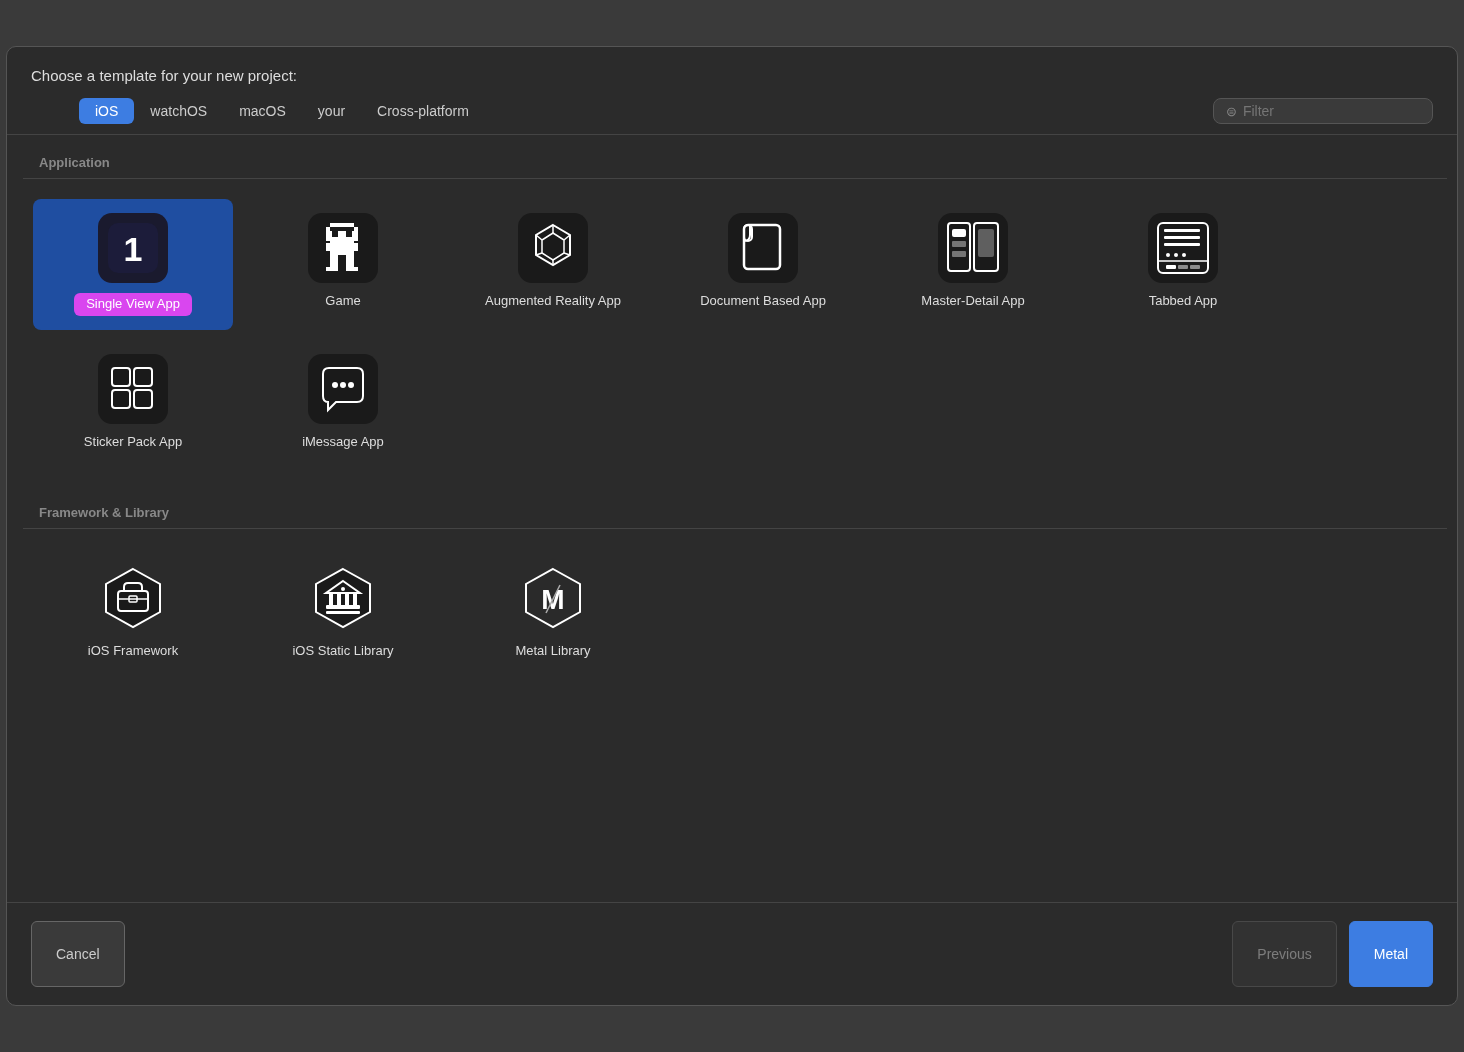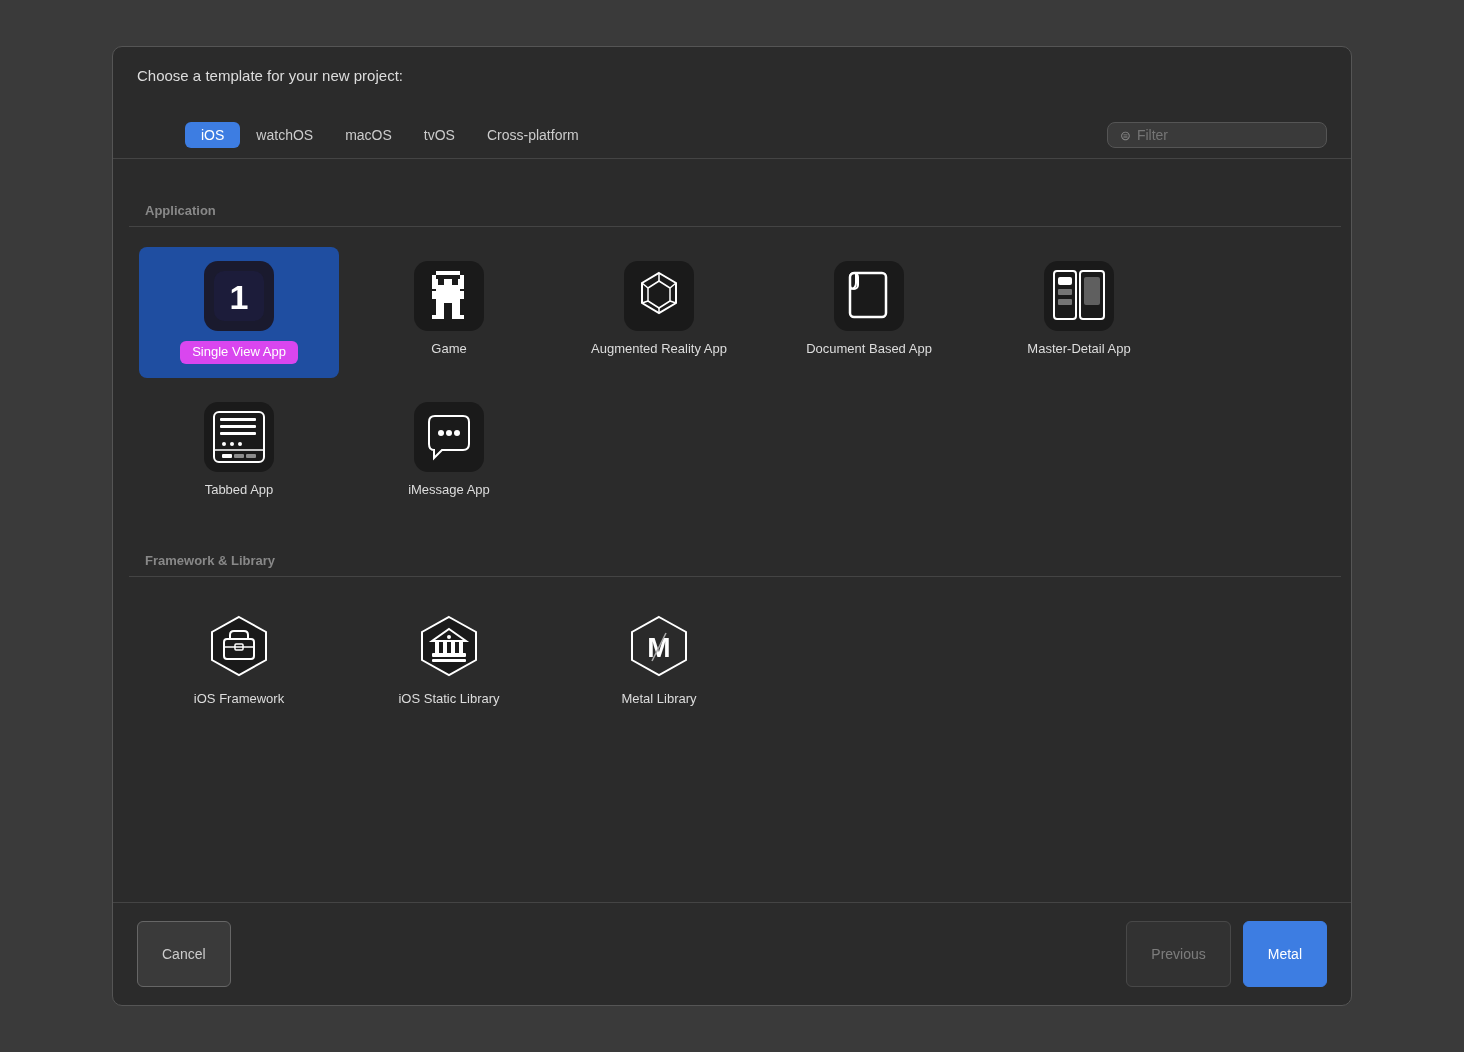--- a/index.html
+++ b/index.html
@@ -7,27 +7,26 @@
       background: #3a3a3a;
       display: flex;
       align-items: center;
       justify-content: center;
       min-height: 100vh;
       font-family: -apple-system, BlinkMacSystemFont, "Helvetica Neue", Arial, sans-serif;
     }
     .dialog {
       background: #2b2b2b;
       border-radius: 10px;
-      width: 1240px;
+      width: 1452px;
       min-height: 960px;
       display: flex;
       flex-direction: column;
       overflow: hidden;
       border: 1px solid #555;
-      gap: 24px;
     }
     .dialog-header {
       padding: 20px 24px 14px 24px;
       color: #ddd;
       font-size: 15px;
     }
     .tab-bar {
       display: flex;
       align-items: center;
       padding: 0 24px 10px 24px;
@@ -163,21 +162,21 @@
 
   <div class="dialog-header">
     <span>Choose a template for your new project:</span>
   </div>
 
   <div class="tab-bar">
     <div class="tab-bar-tabs">
       <button class="tab active">iOS</button>
       <button class="tab">watchOS</button>
       <button class="tab">macOS</button>
-      <button class="tab">tvOS</button>
+      <button class="tab">your</button>
       <button class="tab">Cross-platform</button>
     </div>
     <div class="filter-box">
       <span class="filter-icon">⊜</span>
       <input type="text" style="background: transparent; border: none; outline: none; color: rgb(136, 136, 136); font-size: 14px; width: 100%;" placeholder="Filter">
     </div>
   </div>
 
   <div class="content-area">
 
@@ -290,20 +289,33 @@
               <rect x="16" y="30" width="36" height="3" rx="1" fill="white"></rect>
 
               <circle cx="20" cy="42" r="2" fill="white"></circle>
               <circle cx="28" cy="42" r="2" fill="white"></circle>
               <circle cx="36" cy="42" r="2" fill="white"></circle>
             </svg>
           </div>
           <span class="item-label">Tabbed App</span>
         </div>
 
+        <div class="template-item">
+          <div class="item-icon">
+            <svg viewBox="0 0 70 70" xmlns="http://www.w3.org/2000/svg">
+              <rect width="70" height="70" rx="14" fill="#1a1a1a"></rect>
+
+              <rect x="14" y="14" width="18" height="18" rx="3" fill="none" stroke="white" stroke-width="2"></rect>
+              <rect x="36" y="14" width="18" height="18" rx="3" fill="none" stroke="white" stroke-width="2"></rect>
+              <rect x="14" y="36" width="18" height="18" rx="3" fill="none" stroke="white" stroke-width="2"></rect>
+              <rect x="36" y="36" width="18" height="18" rx="3" fill="none" stroke="white" stroke-width="2"></rect>
+            </svg>
+          </div>
+          <span class="item-label">Sticker Pack App</span>
+        </div>
 
         <div class="template-item">
           <div class="item-icon">
             <svg viewBox="0 0 70 70" xmlns="http://www.w3.org/2000/svg">
               <rect width="70" height="70" rx="14" fill="#1a1a1a"></rect>
               <path d="M15 20 Q15 14 21 14 L49 14 Q55 14 55 20 L55 42 Q55 48 49 48 L28 48 L20 56 L20 48 Q15 48 15 42 Z" fill="none" stroke="white" stroke-width="2"></path>
 
               <circle cx="27" cy="31" r="3" fill="white"></circle>
               <circle cx="35" cy="31" r="3" fill="white"></circle>
               <circle cx="43" cy="31" r="3" fill="white"></circle>

